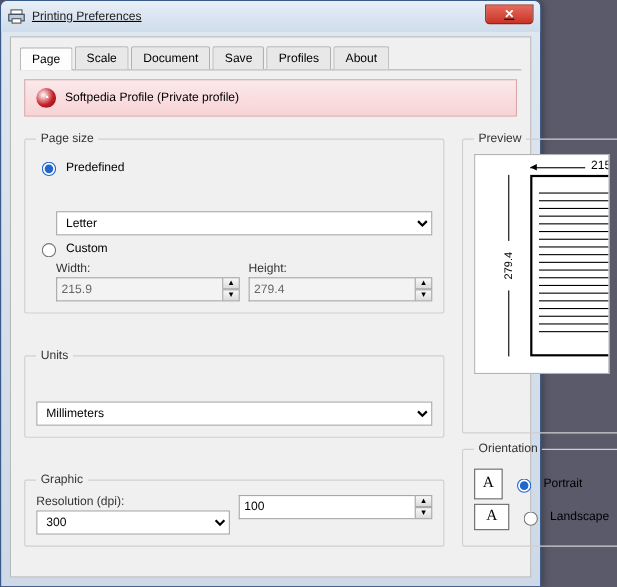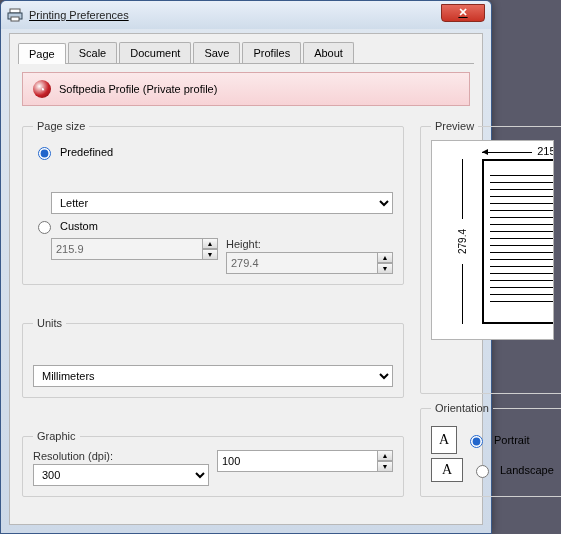--- a/index.html
+++ b/index.html
@@ -97,20 +97,21 @@
             <select class="full">
               <option>Letter</option>
             </select>
           </div>
           <div class="row">
             <input type="radio" class="radio" name="ps" style="">
             <span>Custom</span>
           </div>
           <div class="dim-pair disabled" style="padding-left:18px;">
             <div>
+              <label class="small">Width:</label>
               <div class="spin">
                 <input type="text" value="215.9" style="">
                 <div class="spins">
                     <div>▲</div>
                     <div>▼</div>
                   </div>
               </div>
             </div>
             <div>
               <label class="small">Height:</label>

